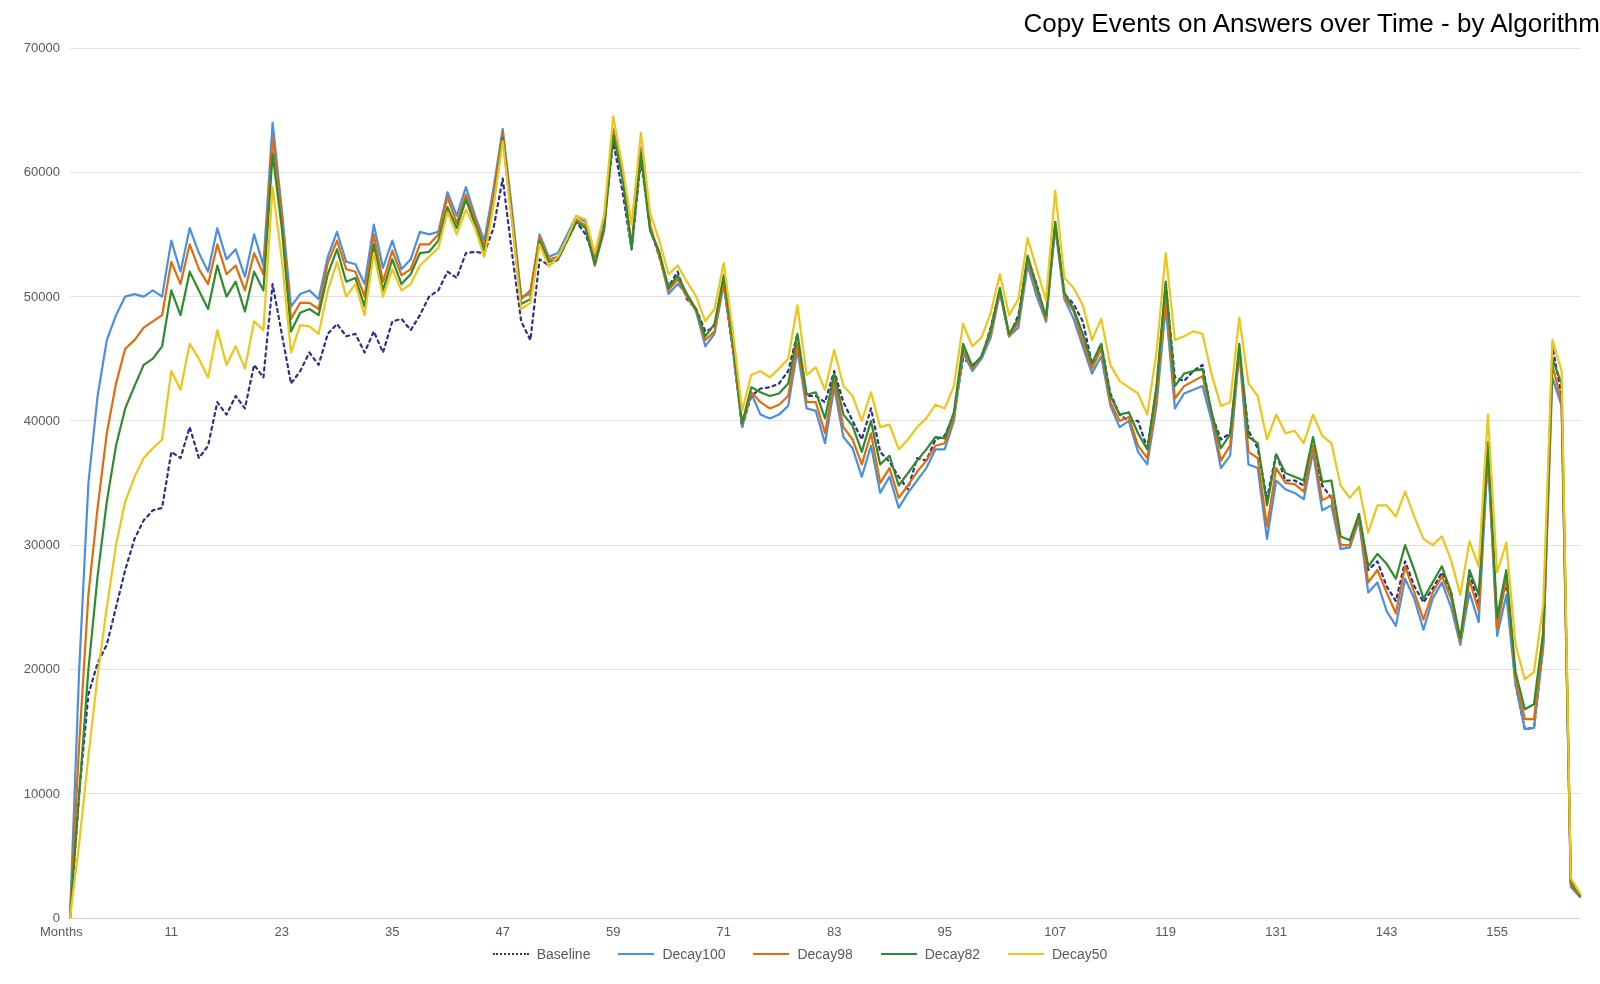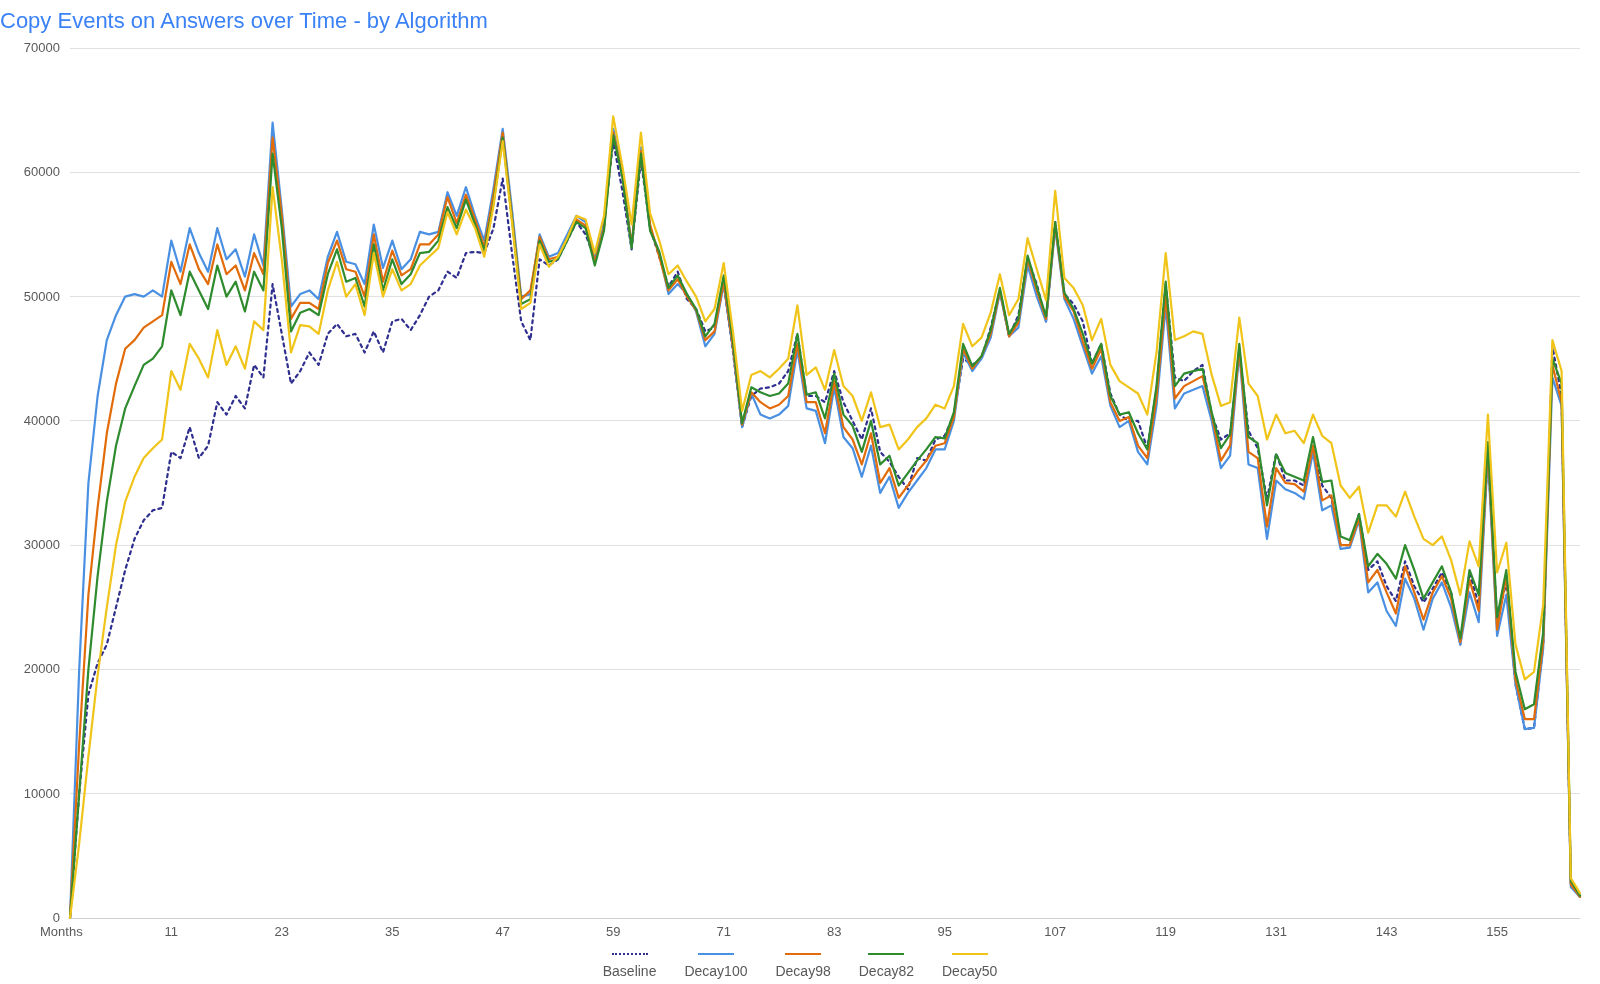--- a/index.html
+++ b/index.html
@@ -13,23 +13,23 @@
     position: relative;
     width: 1600px;
     height: 984px;
     box-sizing: border-box;
   }
   .chart-title {
     position: absolute;
     top: 8px;
     left: 0;
     right: 0;
-    text-align: left;
-    font-size: 22px;
-    color: #3b82f6;
+    text-align: right;
+    font-size: 26px;
+    color: #000000;
     font-weight: 400;
   }
   svg.chart {
     position: absolute;
     left: 0;
     top: 0;
   }
   .grid-line {
     stroke: #e1e1e1;
     stroke-width: 1;
@@ -62,21 +62,20 @@
     right: 0;
     text-align: center;
     font-size: 14px;
     color: #595959;
   }
   .legend-item {
     display: inline-flex;
     align-items: center;
     margin: 0 14px;
     gap: 8px;
-    flex-direction: column;
   }
   .legend-swatch-line {
     width: 36px;
     height: 0;
     border-top-width: 2.5px;
     border-top-style: solid;
   }
   .legend-swatch-line.dotted { border-top-style: dotted; }
   .x-axis-title {
     font-size: 13px;

